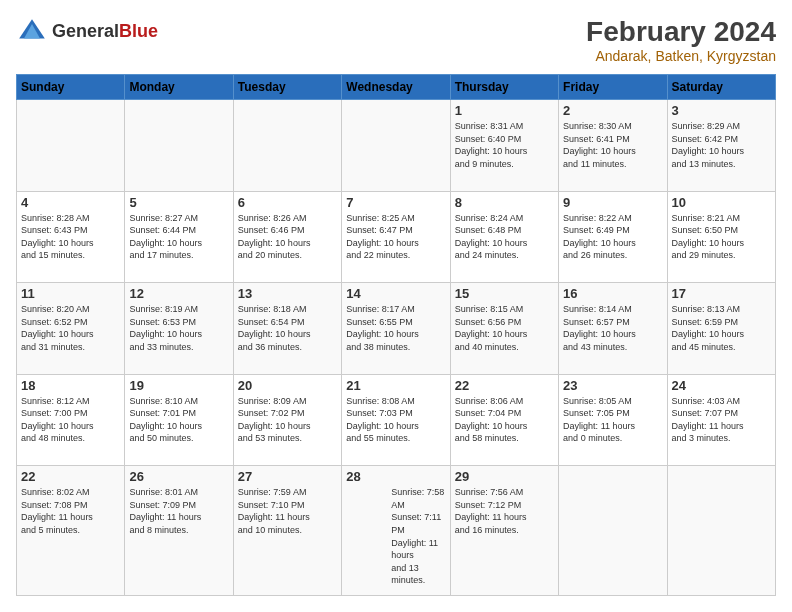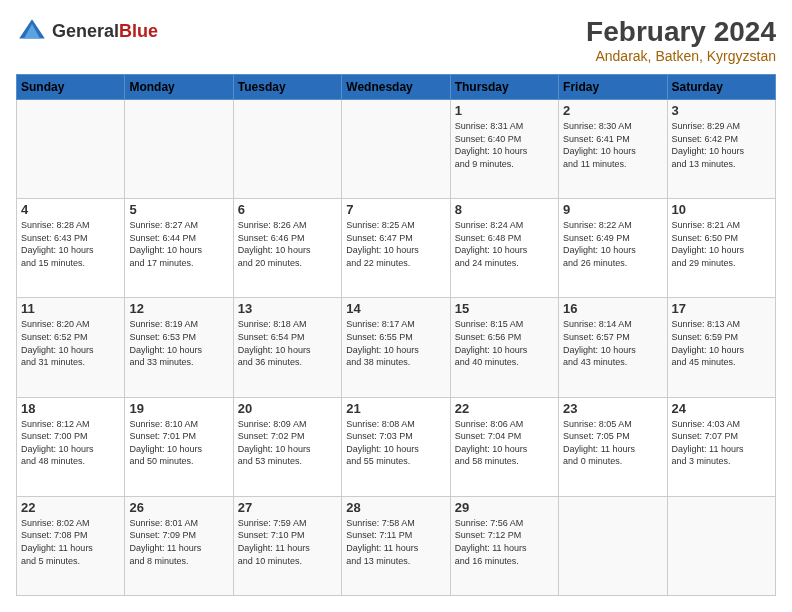--- a/index.html
+++ b/index.html
@@ -326,21 +326,21 @@
           </td>
           <td>
             <span class="day-number">27</span>
             <div class="day-info" style="white-space: pre-line;">Sunrise: 7:59 AM
 Sunset: 7:10 PM
 Daylight: 11 hours
 and 10 minutes.</div>
           </td>
           <td>
             <span class="day-number">28</span>
-            <div class="day-info" style="white-space: pre-line;">Sunrise: 7:58 AM
+            <div class="day-info" style="white-space: pre-line; margin-left: 45px;">Sunrise: 7:58 AM
 Sunset: 7:11 PM
 Daylight: 11 hours
 and 13 minutes.</div>
           </td>
           <td>
             <span class="day-number">29</span>
             <div class="day-info" style="white-space: pre-line;">Sunrise: 7:56 AM
 Sunset: 7:12 PM
 Daylight: 11 hours
 and 16 minutes.</div>

